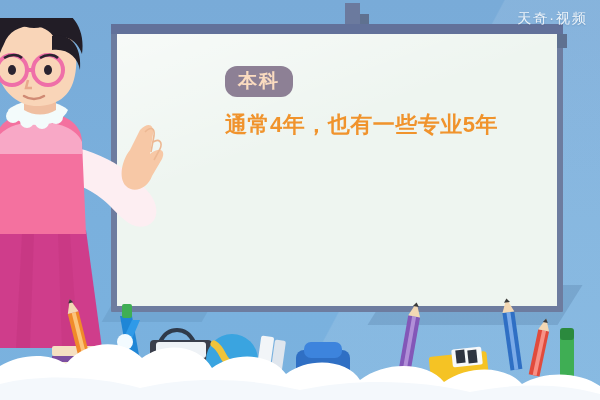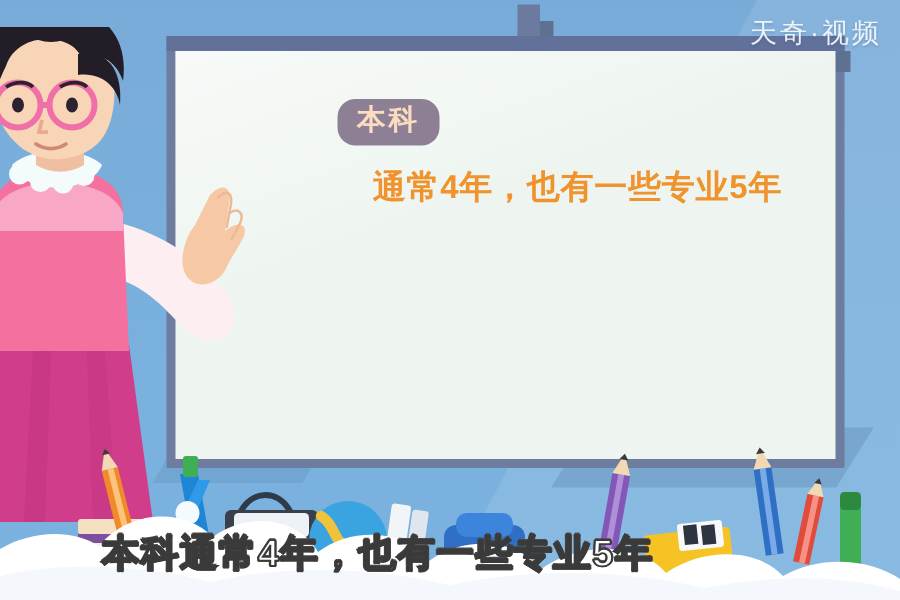--- a/index.html
+++ b/index.html
@@ -84,29 +84,28 @@
     border-radius: 12px;
     line-height: 1.05;
   }
   .board-line {
     color: #f0932c;
     font-size: 22px;
     font-weight: bold;
     letter-spacing: 0.5px;
     margin-top: 13px;
     white-space: nowrap;
-    text-align: center;
   }
   .block-gap { height: 34px; }
 
   
   #watermark {
     right: 12px; top: 10px;
     color: #f2f7fb;
-    font-size: 18px;
+    font-size: 14px;
     letter-spacing: 2px;
     opacity: 0.95;
     text-shadow: 0 1px 2px rgba(40,70,110,0.25);
   }
 
   
   #teacher { left: -18px; top: 18px; width: 215px; height: 330px; }
 
   
   #ground { left: 0; top: 280px; width: 600px; height: 120px; }
@@ -280,15 +279,14 @@
         <rect x="560" y="48" width="14" height="12" rx="3" fill="#2b8a3e"></rect>
       </g>
     </g>
 
     <g>
       <path d="M0 120 L0 86 C 20 74 48 72 66 84 C 86 60 122 58 142 78 C 166 60 200 66 212 88 C 236 70 272 74 286 94 C 310 76 348 80 360 100 C 386 80 428 82 444 102 C 470 84 506 86 522 104 C 546 90 580 92 600 106 L600 120 Z" fill="#ffffff"></path>
       <path d="M0 120 L0 104 C 40 94 96 96 140 108 C 190 96 250 98 300 110 C 356 98 420 100 470 112 C 520 102 566 104 600 114 L600 120 Z" fill="#f4f8fc"></path>
     </g>
   </svg>
 
-  <div class="layer" id="subtitle">本科通常4年，也有一些专业5年</div>
 
 </div>
 
 </body></html>

